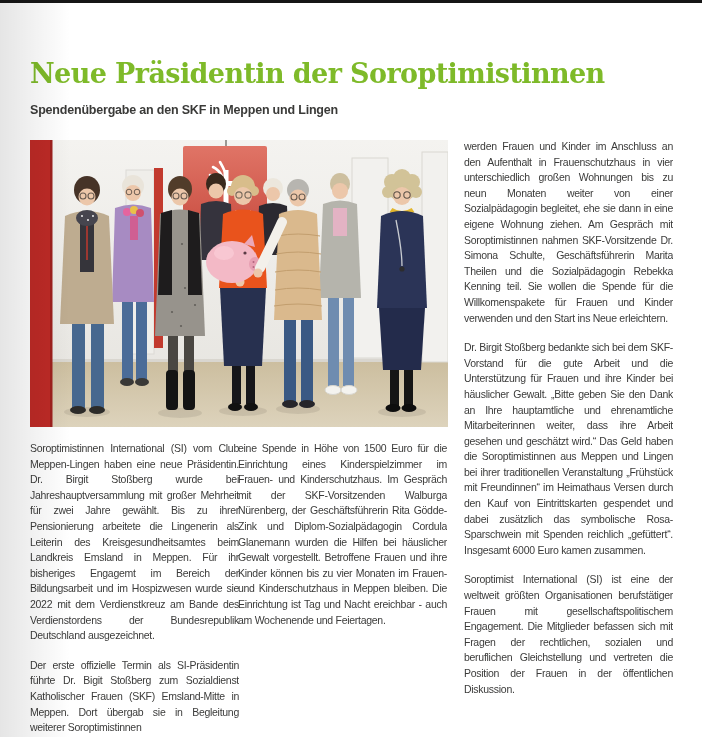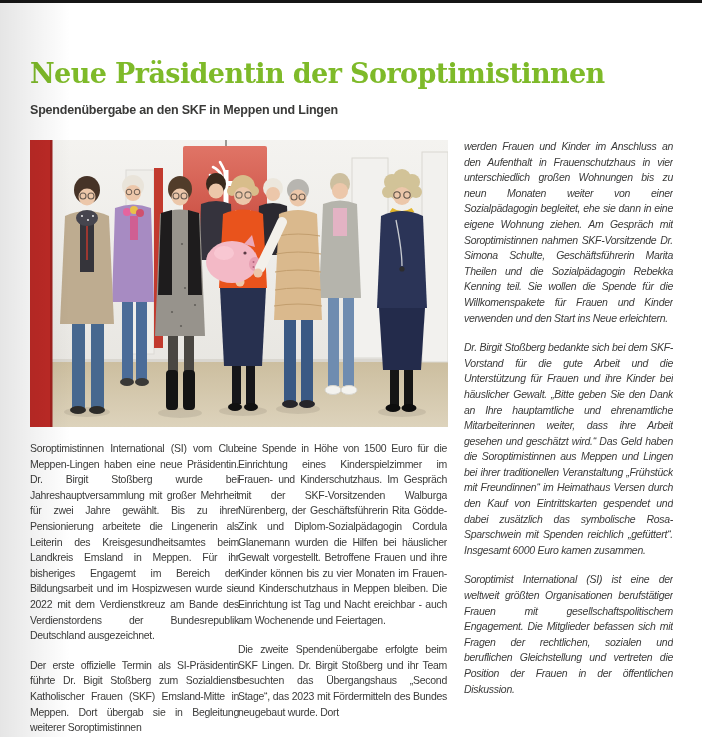--- a/index.html
+++ b/index.html
@@ -54,21 +54,21 @@
     font-size: 10.5px;
     line-height: 15.6px;
     letter-spacing: -0.28px;
     text-align: justify;
     color: #3b3b3a;
     overflow: hidden;
   }
   .col p { margin: 0 0 14px 0; }
   .col-1 { left: 30px;  top: 441px; height: 296px; }
   .col-2 { left: 238px; top: 441px; height: 296px; }
-  .col-3 { left: 464px; top: 139px; height: 598px; font-style: italic; }
+  .col-3 { left: 464px; top: 139px; height: 598px; }
 </style>
 <title>Neue Präsidentin der Soroptimistinnen</title></head>
 <body>
 
 <div class="page">
   <div class="topbar"></div>
 
   <h1 class="title">Neue Präsidentin der Soroptimistinnen</h1>
   <p class="subtitle">Spendenübergabe an den SKF in Meppen und Lingen</p>
 
@@ -275,21 +275,20 @@
     </svg>
   </figure>
 
   <div class="col col-1">
     <p>Soroptimistinnen International (SI) vom Club Meppen-Lingen haben eine neue Präsidentin. Dr. Birgit Stoßberg wurde bei Jahreshauptversammlung mit großer Mehrheit für zwei Jahre gewählt. Bis zu ihrer Pensionierung arbeitete die Lingenerin als Leiterin des Kreisgesundheitsamtes beim Landkreis Emsland in Meppen. Für ihr bisheriges Engagemt im Bereich der Bildungsarbeit und im Hospizwesen wurde sie 2022 mit dem Verdienstkreuz am Bande des Verdienstordens der Bundesrepublik Deutschland ausgezeichnet.</p>
     <p>Der erste offizielle Termin als SI-Präsidentin führte Dr. Bigit Stoßberg zum Sozialdienst Katholischer Frauen (SKF) Emsland-Mitte in Meppen. Dort übergab sie in Begleitung weiterer Soroptimistinnen</p>
   </div>
 
   <div class="col col-2">
     <p>eine Spende in Höhe von 1500 Euro für die Einrichtung eines Kinderspielzimmer im Frauen- und Kinderschutzhaus. Im Gespräch mit der SKF-Vorsitzenden Walburga Nürenberg, der Geschäftsführerin Rita Gödde-Zink und Diplom-Sozialpädagogin Cordula Glanemann wurden die Hilfen bei häuslicher Gewalt vorgestellt. Betroffene Frauen und ihre Kinder können bis zu vier Monaten im Frauen- und Kinderschutzhaus in Meppen bleiben. Die Einrichtung ist Tag und Nacht ereichbar - auch am Wochenende und Feiertagen.</p>
-    <p>Die zweite Spendenübergabe erfolgte beim SKF Lingen. Dr. Birgit Stoßberg und ihr Team besuchten das Übergangshaus „Second Stage“, das 2023 mit Fördermitteln des Bundes neugebaut wurde. Dort</p>
   </div>
 
   <div class="col col-3">
     <p>werden Frauen und Kinder im Anschluss an den Aufenthalt in Frauenschutzhaus in vier unterschiedlich großen Wohnungen bis zu neun Monaten weiter von einer Sozialpädagogin begleitet, ehe sie dann in eine eigene Wohnung ziehen. Am Gespräch mit Soroptimistinnen nahmen SKF-Vorsitzende Dr. Simona Schulte, Geschäftsführerin Marita Theilen und die Sozialpädagogin Rebekka Kenning teil. Sie wollen die Spende für die Willkomenspakete für Frauen und Kinder verwenden und den Start ins Neue erleichtern.</p>
     <p>Dr. Birgit Stoßberg bedankte sich bei dem SKF-Vorstand für die gute Arbeit und die Unterstützung für Frauen und ihre Kinder bei häuslicher Gewalt. „Bitte geben Sie den Dank an Ihre hauptamtliche und ehrenamtliche Mitarbeiterinnen weiter, dass ihre Arbeit gesehen und geschätzt wird.“ Das Geld haben die Soroptimistinnen aus Meppen und Lingen bei ihrer traditionellen Veranstaltung „Frühstück mit Freundinnen“ im Heimathaus Versen durch den Kauf von Eintrittskarten gespendet und dabei zusätzlich das symbolische Rosa-Sparschwein mit Spenden reichlich „gefüttert“. Insgesamt 6000 Euro kamen zusammen.</p>
     <p>Soroptimist International (SI) ist eine der weltweit größten Organisationen berufstätiger Frauen mit gesellschaftspolitischem Engagement. Die Mitglieder befassen sich mit Fragen der rechtlichen, sozialen und beruflichen Gleichstellung und vertreten die Position der Frauen in der öffentlichen Diskussion.</p>
   </div>
 
   <div class="edge-shade"></div>
 </div>

